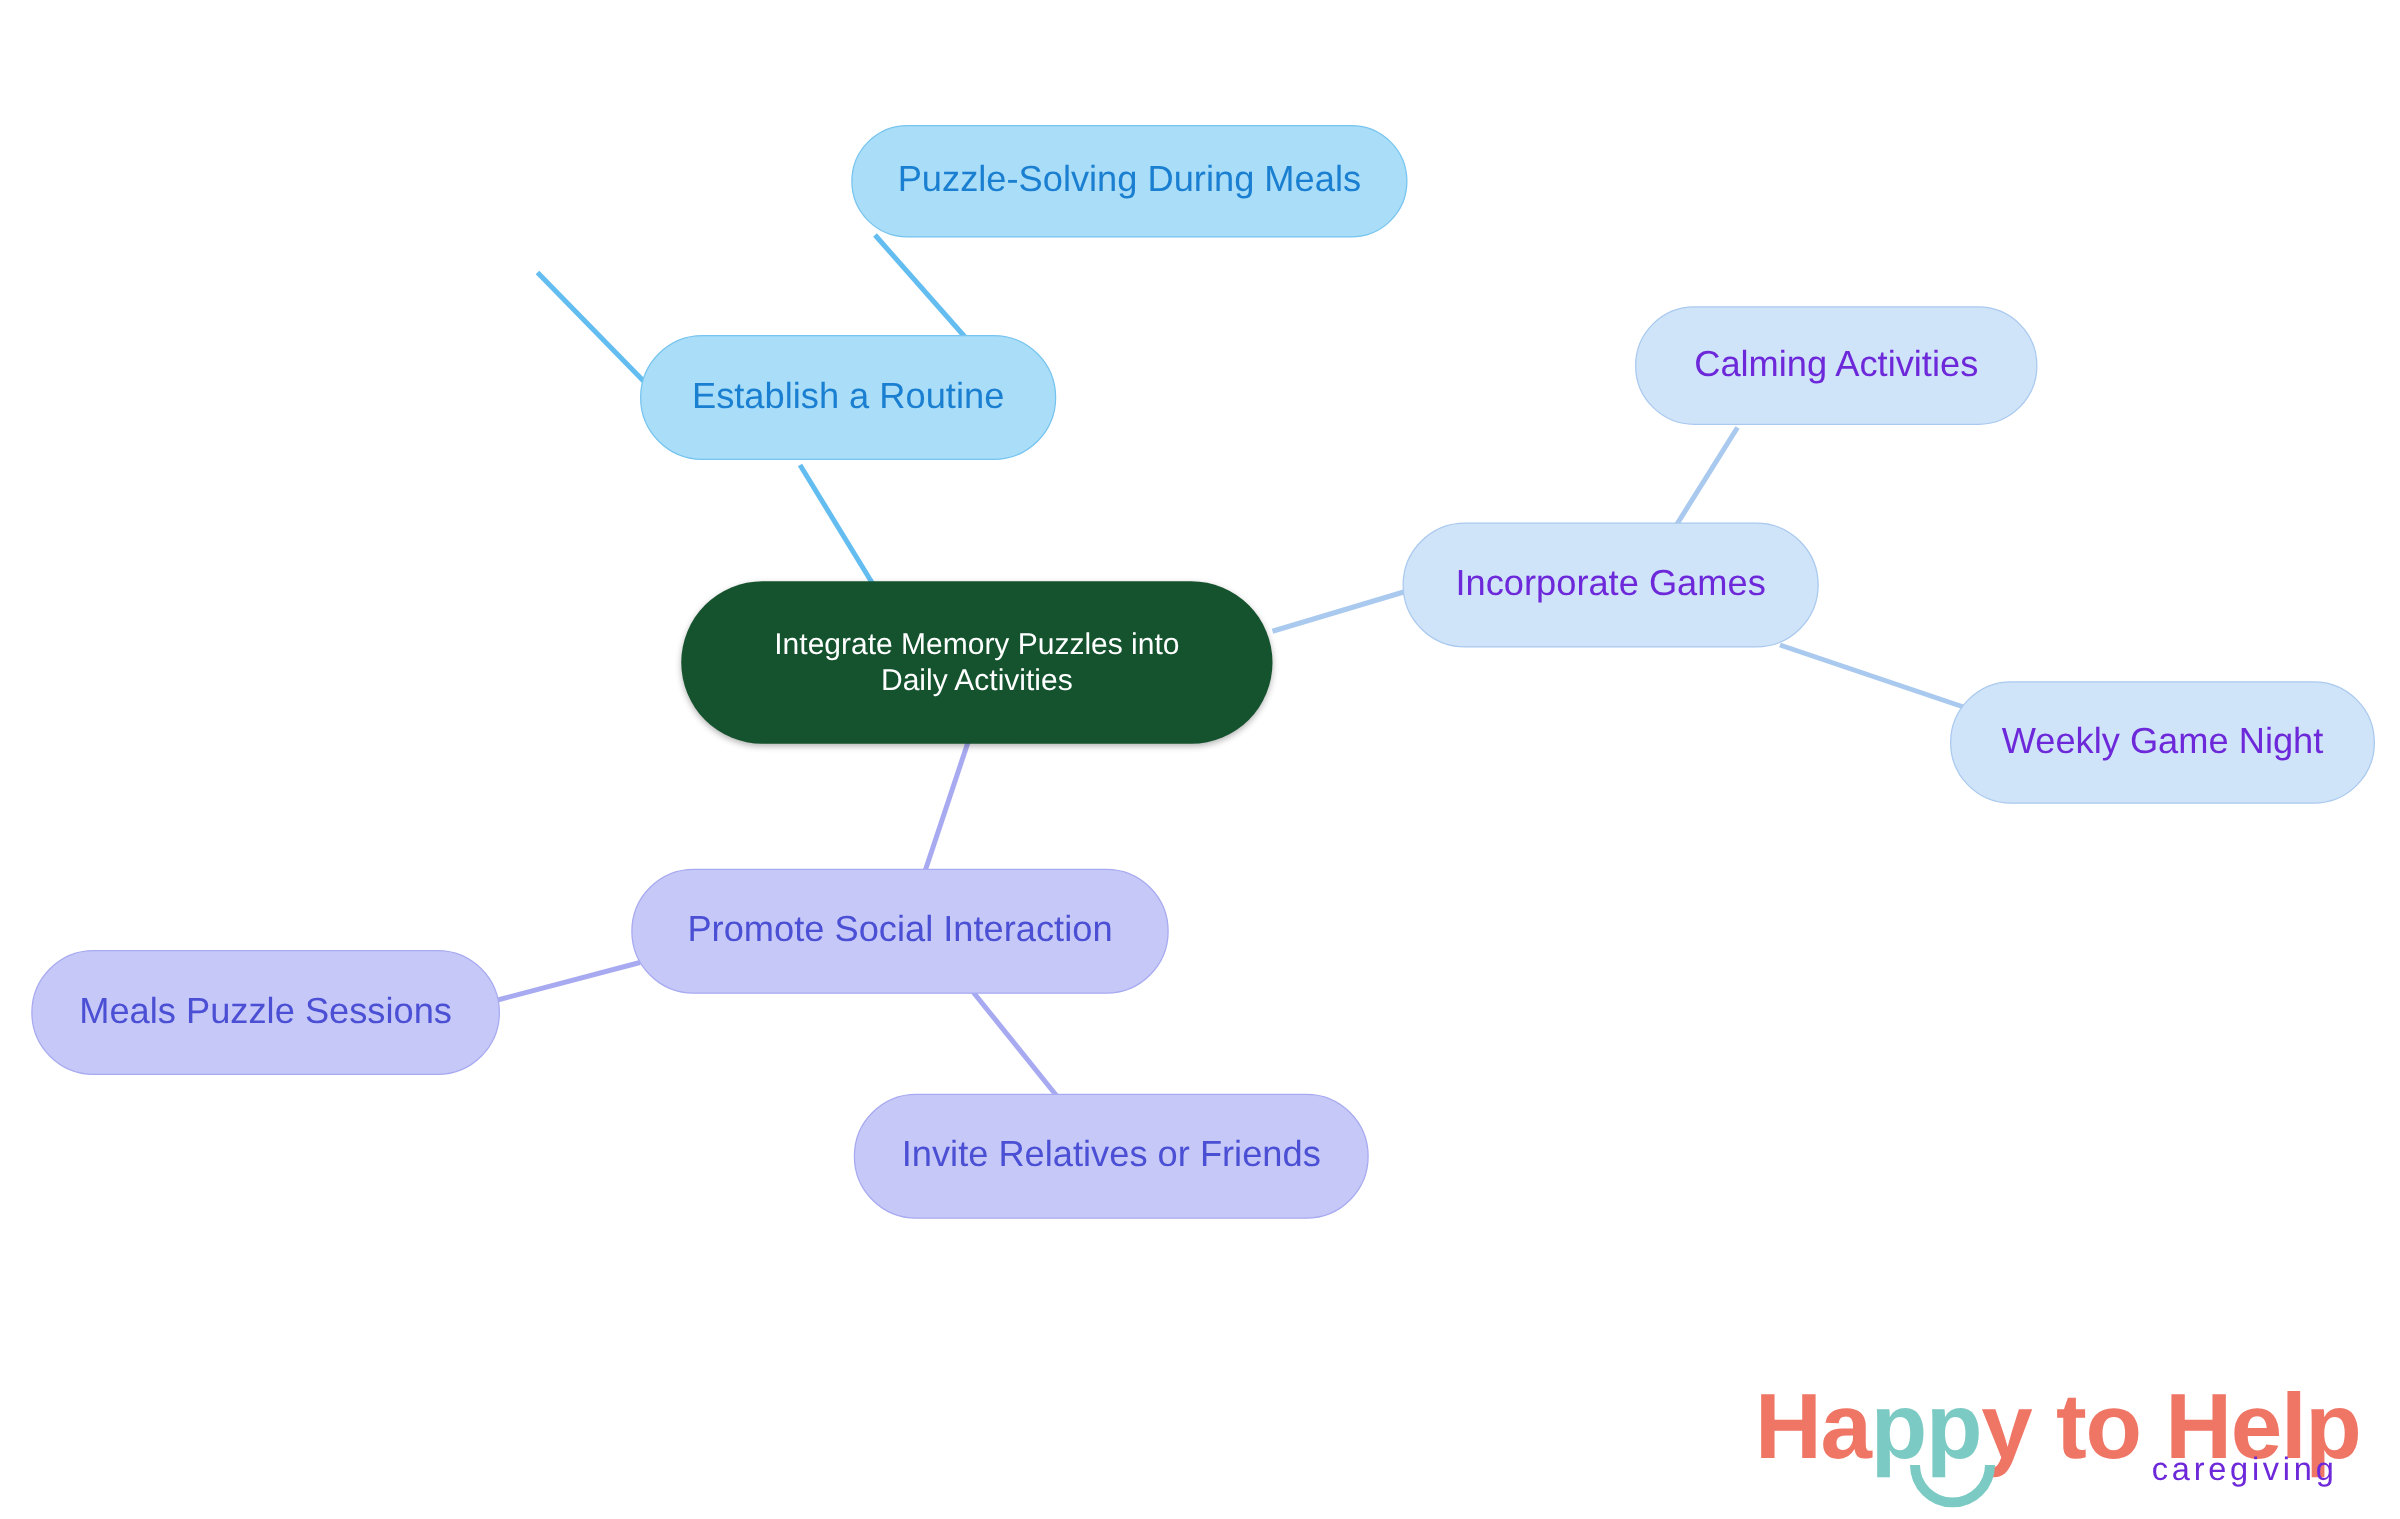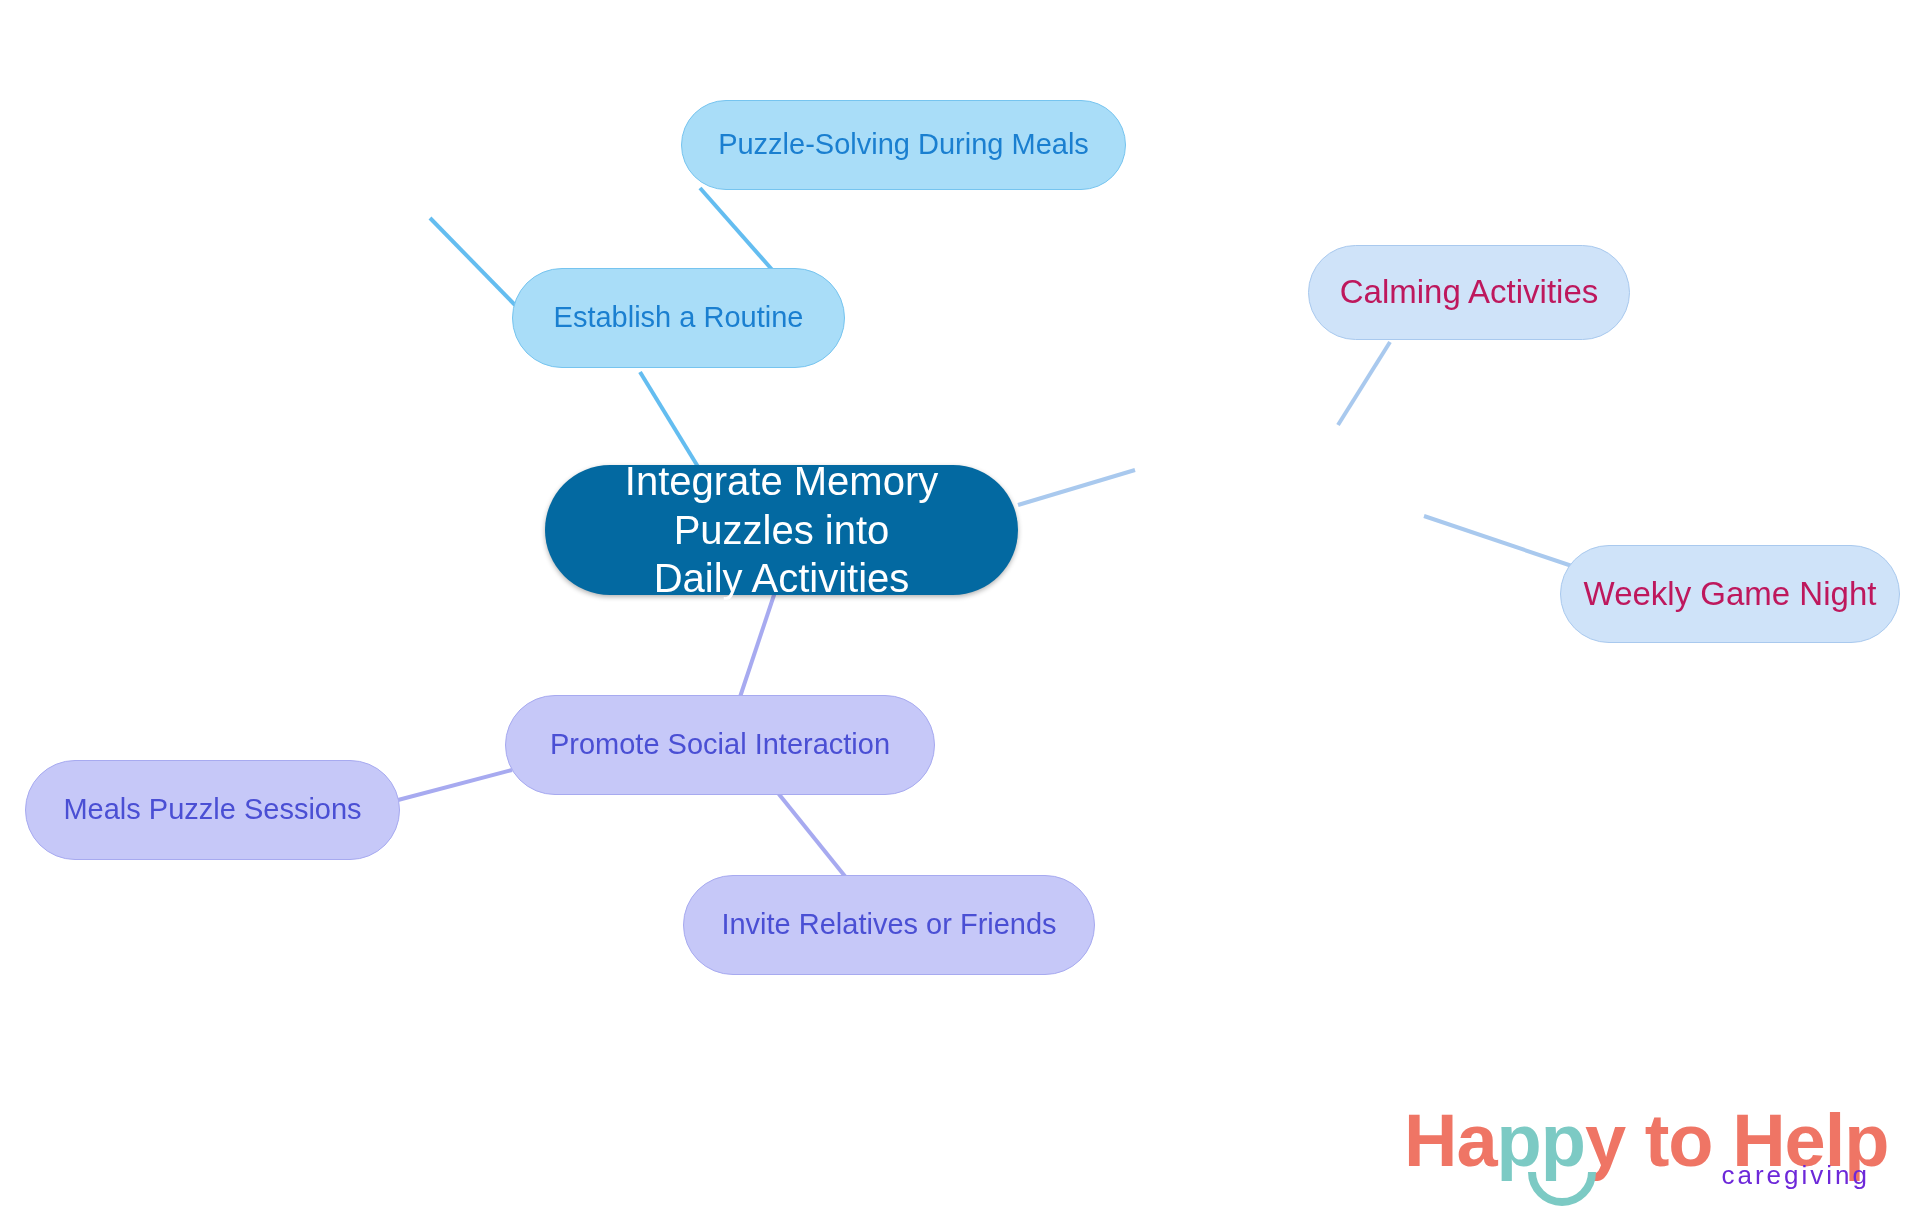--- a/index.html
+++ b/index.html
@@ -31,37 +31,37 @@
     display: flex;
     align-items: center;
     justify-content: center;
     text-align: center;
     border-radius: 999px;
     line-height: 1.22;
     white-space: pre-line;
     padding: 0 22px;
   }
   .node-root {
-    background: #0369a1;
+    background: #14532d;
     color: #ffffff;
-    font-size: 40px;
+    font-size: 24px;
     border: none;
     box-shadow: 0 2px 5px rgba(0,0,0,0.30);
   }
   .node-blue {
     background: #a9ddf8;
     color: #1a7fd0;
     border: 1.6px solid #76c4ef;
     font-size: 29px;
   }
   .node-paleblue {
     background: #cfe3f9;
-    color: #be185d;
+    color: #6d28d9;
     border: 1.6px solid #a9c9ee;
-    font-size: 33px;
+    font-size: 29px;
     text-align: right;
   }
   .node-purple {
     background: #c6c8f8;
     color: #4a4fd4;
     border: 1.6px solid #a7aaf0;
     font-size: 29px;
   }
   
   #logo {
@@ -120,20 +120,21 @@
   </svg>
 
   <div class="node node-root" style="left:545px; top:465px; width:473px; height:130px;">Integrate Memory Puzzles into
 Daily Activities</div>
 
   <div class="node node-blue" style="left:512px; top:268px; width:333px; height:100px;">Establish a Routine</div>
 
 
   <div class="node node-blue" style="left:681px; top:100px; width:445px; height:90px;">Puzzle-Solving During Meals</div>
 
+  <div class="node node-paleblue" style="left:1122px; top:418px; width:333px; height:100px;">Incorporate Games</div>
 
   <div class="node node-paleblue" style="left:1308px; top:245px; width:322px; height:95px;">Calming Activities</div>
 
   <div class="node node-paleblue" style="left:1560px; top:545px; width:340px; height:98px;">Weekly Game Night</div>
 
   <div class="node node-purple" style="left:505px; top:695px; width:430px; height:100px;">Promote Social Interaction</div>
 
   <div class="node node-purple" style="left:25px; top:760px; width:375px; height:100px;">Meals Puzzle Sessions</div>
 
   <div class="node node-purple" style="left:683px; top:875px; width:412px; height:100px;">Invite Relatives or Friends</div>

